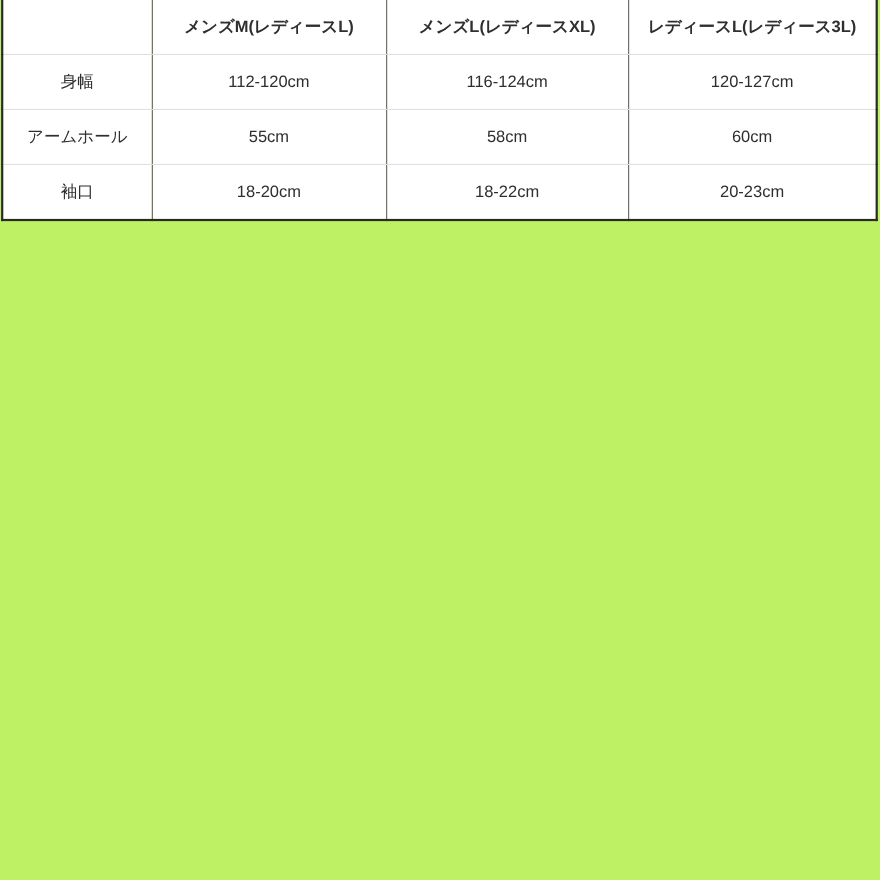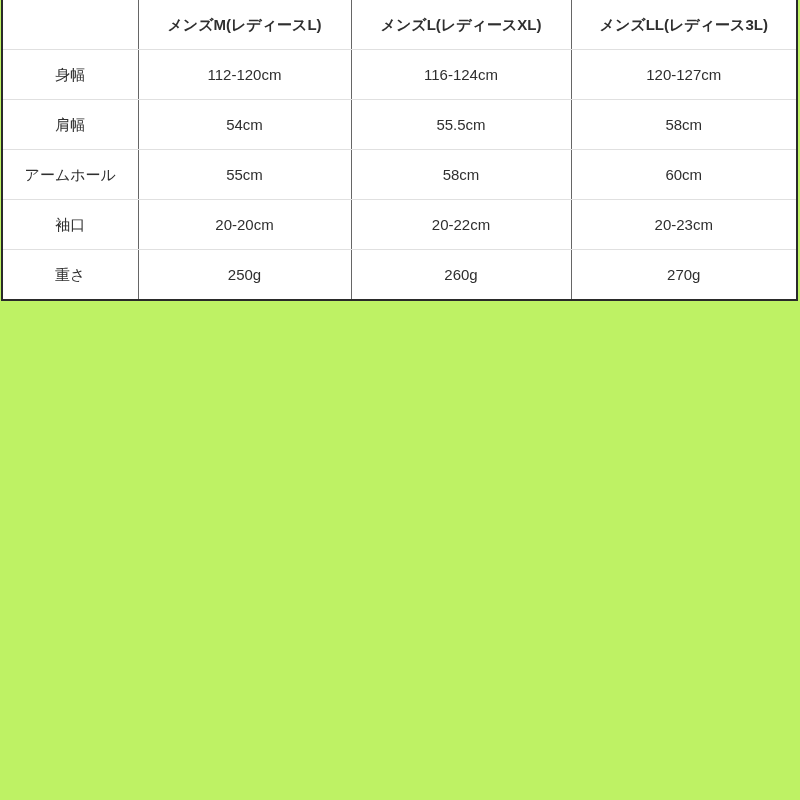--- a/index.html
+++ b/index.html
@@ -67,49 +67,37 @@
       <col class="c-label">
       <col class="c-m">
       <col class="c-l">
       <col class="c-ll">
     </colgroup>
     <thead>
       <tr>
         <th></th>
         <th>メンズM(レディースL)</th>
         <th>メンズL(レディースXL)</th>
-        <th>メンズLL(レディース3L)</th>
+        <th>レディースL(レディース3L)</th>
       </tr>
     </thead>
     <tbody>
       <tr>
         <td class="row-label">身幅</td>
         <td>112-120cm</td>
         <td>116-124cm</td>
         <td>120-127cm</td>
       </tr>
       <tr>
-        <td class="row-label">肩幅</td>
-        <td>54cm</td>
-        <td>55.5cm</td>
-        <td>58cm</td>
-      </tr>
-      <tr>
         <td class="row-label">アームホール</td>
         <td>55cm</td>
         <td>58cm</td>
         <td>60cm</td>
       </tr>
       <tr>
         <td class="row-label">袖口</td>
-        <td>20-20cm</td>
-        <td>20-22cm</td>
+        <td>18-20cm</td>
+        <td>18-22cm</td>
         <td>20-23cm</td>
-      </tr>
-      <tr>
-        <td class="row-label">重さ</td>
-        <td>250g</td>
-        <td>260g</td>
-        <td>270g</td>
       </tr>
     </tbody>
   </table>
 </div>
 
 </body></html>

